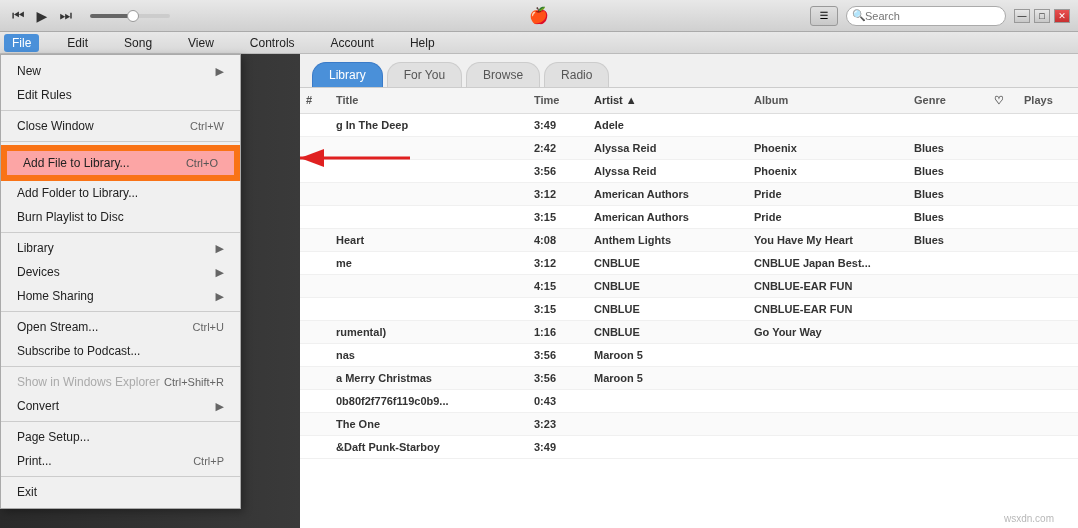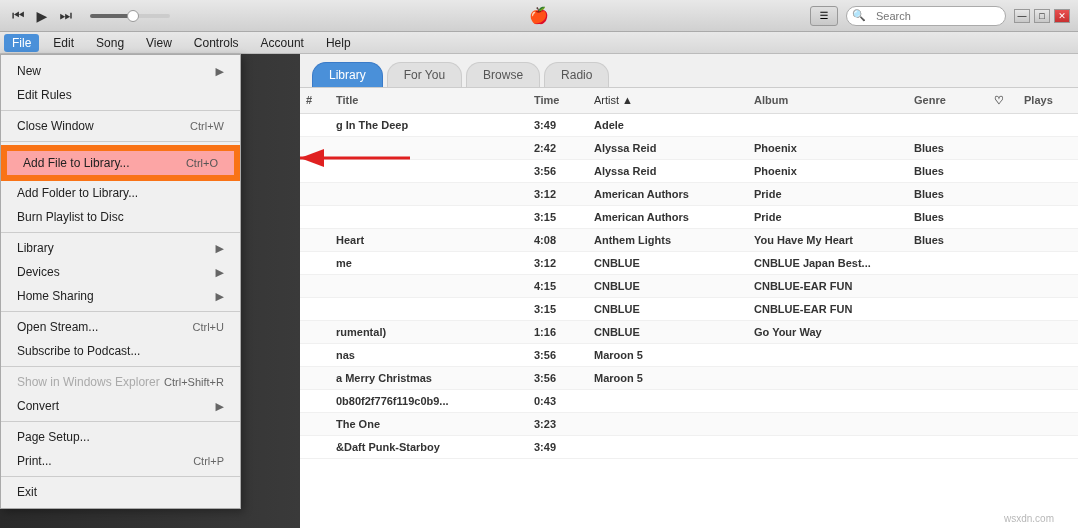--- a/index.html
+++ b/index.html
@@ -97,21 +97,21 @@
       align-items: center;
       justify-content: center;
       cursor: pointer;
       font-size: 10px;
     }
     .search-box {
       width: 160px;
       height: 20px;
       border: 1px solid #aaa;
       border-radius: 10px;
-      padding: 0 8px 0 29px;
+      padding: 0 8px 0 18px;
       font-size: 11px;
       background: white;
       position: relative;
     }
     .search-wrapper {
       position: relative;
       display: flex;
       align-items: center;
     }
     .search-icon-small {
@@ -123,21 +123,21 @@
     }
 
     
     .menu-bar {
       height: 22px;
       background: linear-gradient(to bottom, #e8e8e8, #d8d8d8);
       border-bottom: 1px solid #bbb;
       display: flex;
       align-items: center;
       padding: 0 4px;
-      gap: 6px;
+      gap: 20px;
     }
     .menu-item {
       padding: 2px 8px;
       cursor: pointer;
       font-size: 12px;
       color: #222;
       border-radius: 3px;
     }
     .menu-item:hover, .menu-item.active {
       background: #4a90d9;
@@ -208,21 +208,21 @@
       position: sticky;
       top: 0;
     }
     .th {
       padding: 2px 6px;
       font-size: 11px;
       color: #555;
       font-weight: 600;
       cursor: pointer;
     }
-    .th.sorted { color: #333; font-weight: 400; }
+    .th.sorted { color: #333; font-weight: 700; }
     .table-row {
       display: grid;
       grid-template-columns: 30px 1fr 60px 160px 160px 80px 30px 60px;
       border-bottom: 1px solid #f0f0f0;
       padding: 3px 0;
       font-weight: bold;
     }
     .table-row:nth-child(even) { background: #fafafa; }
     .td {
       padding: 2px 6px;

